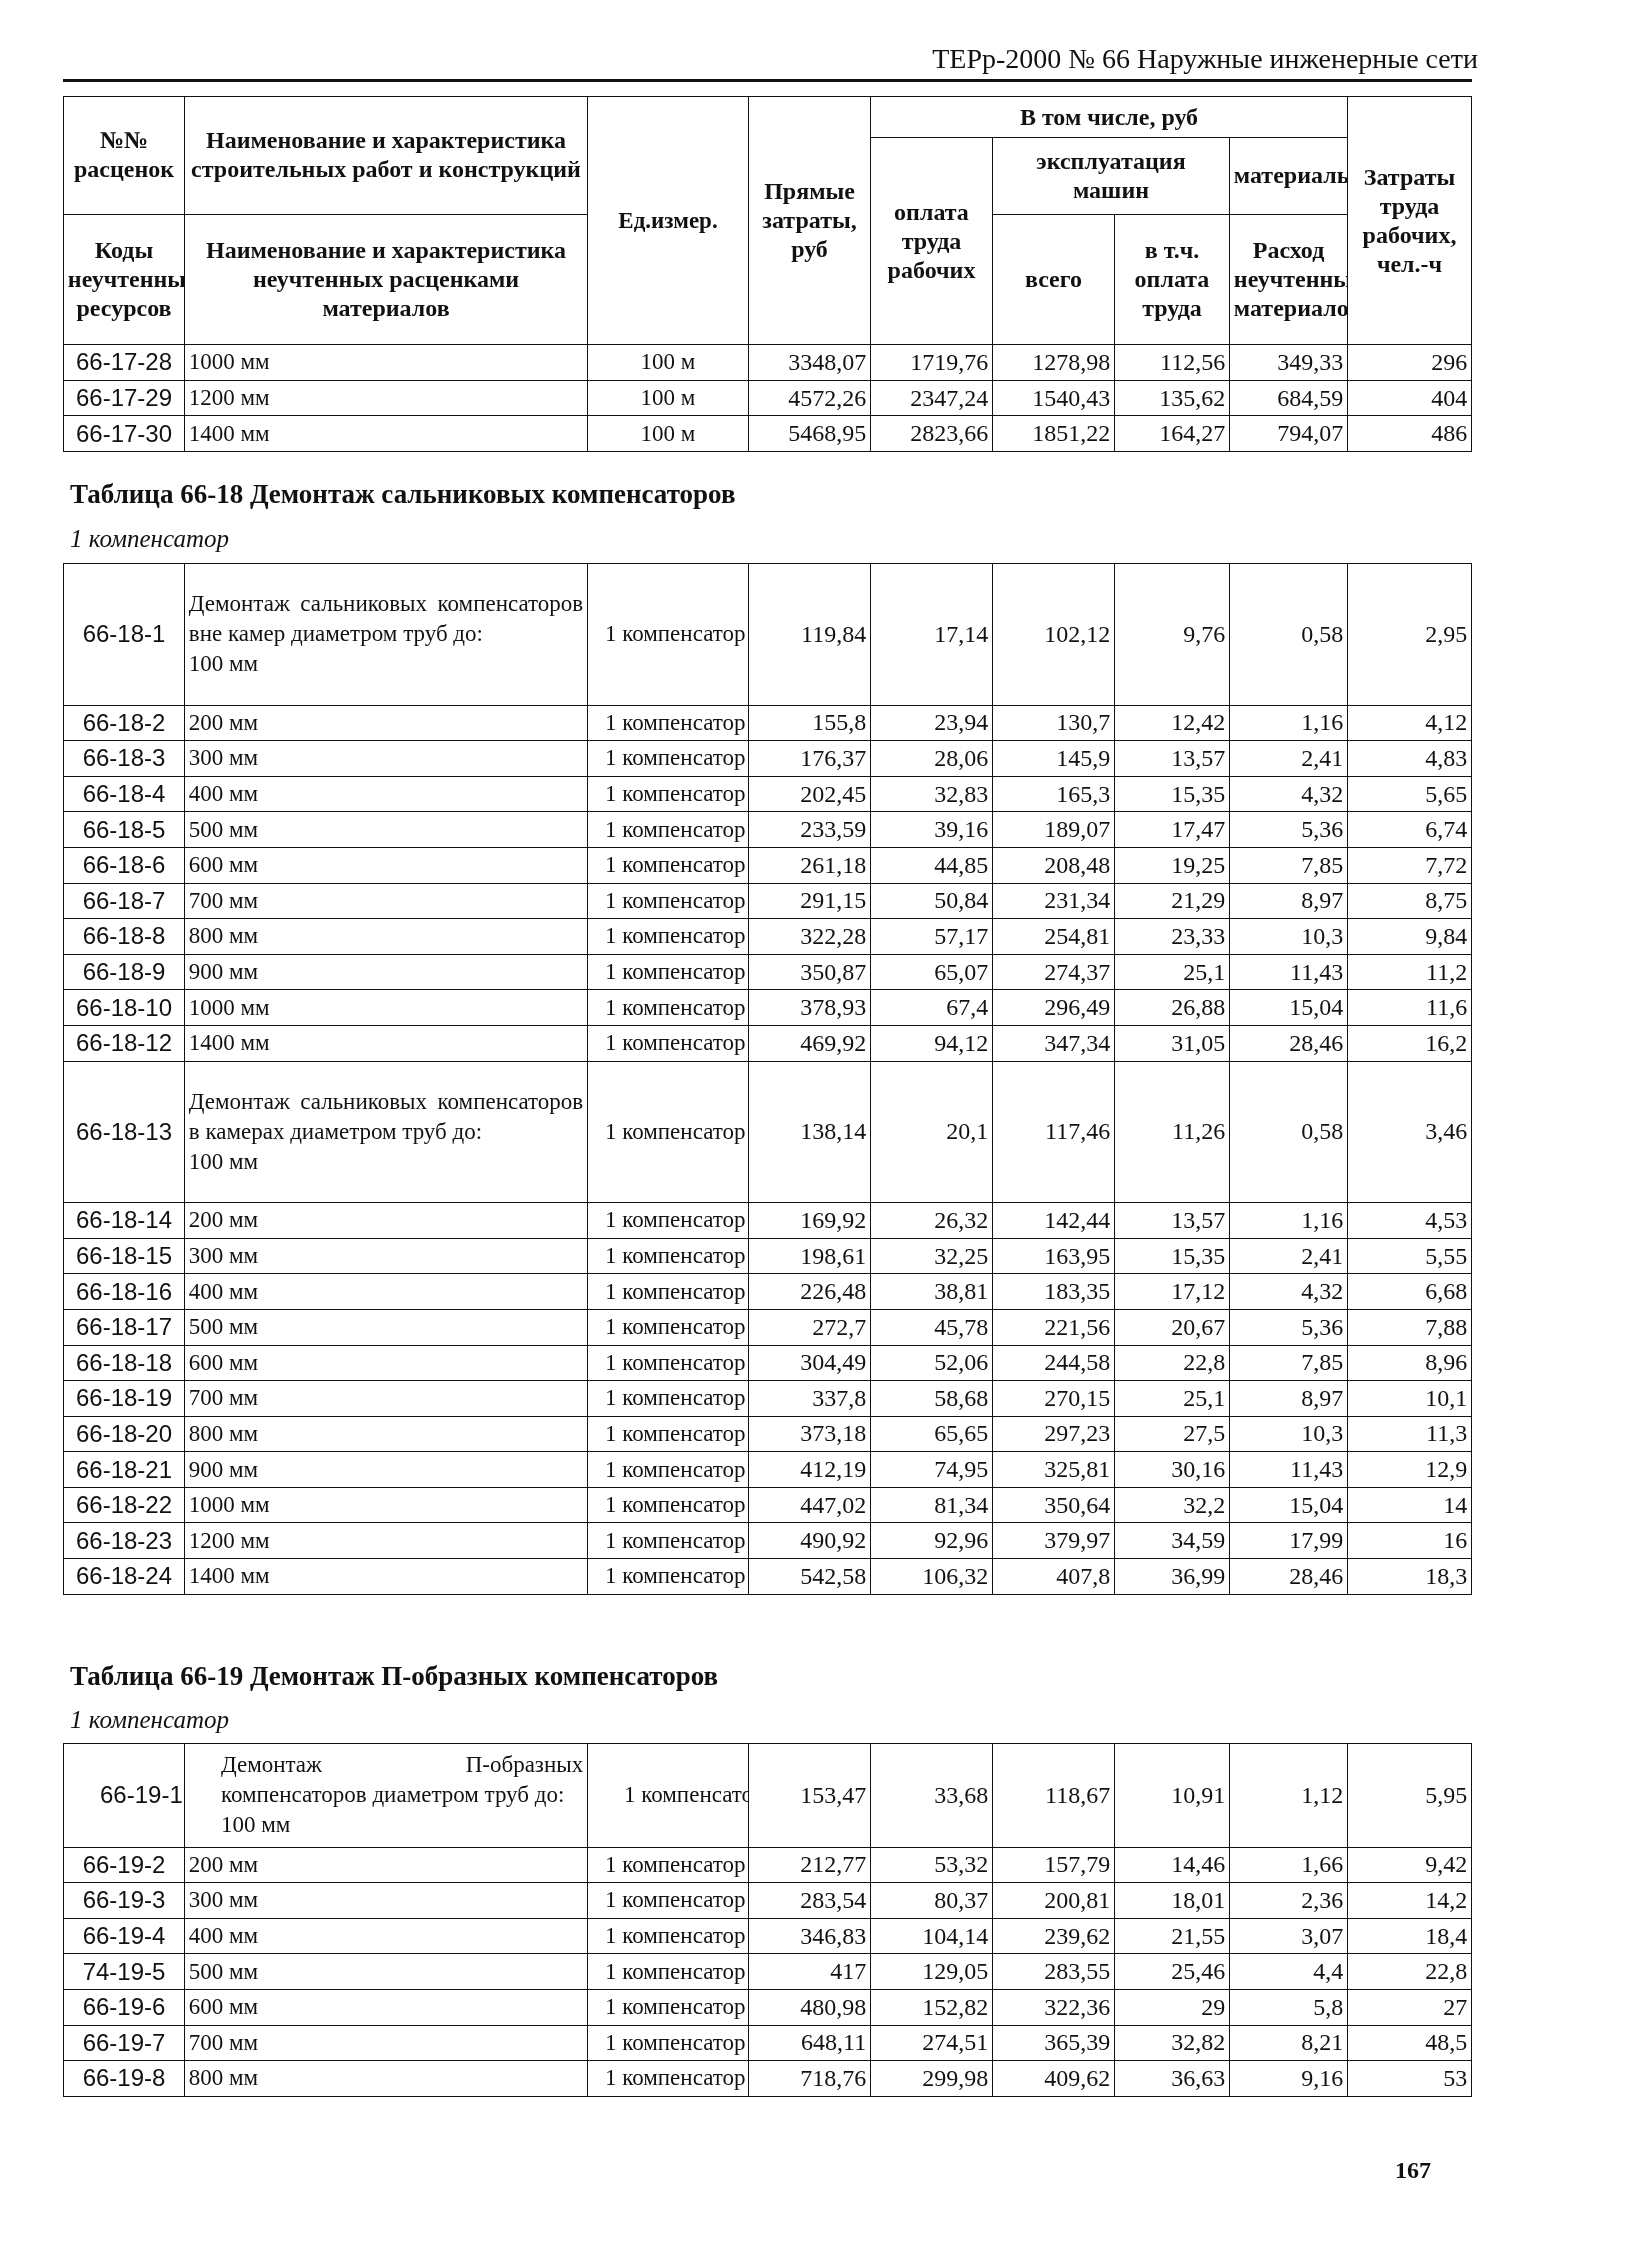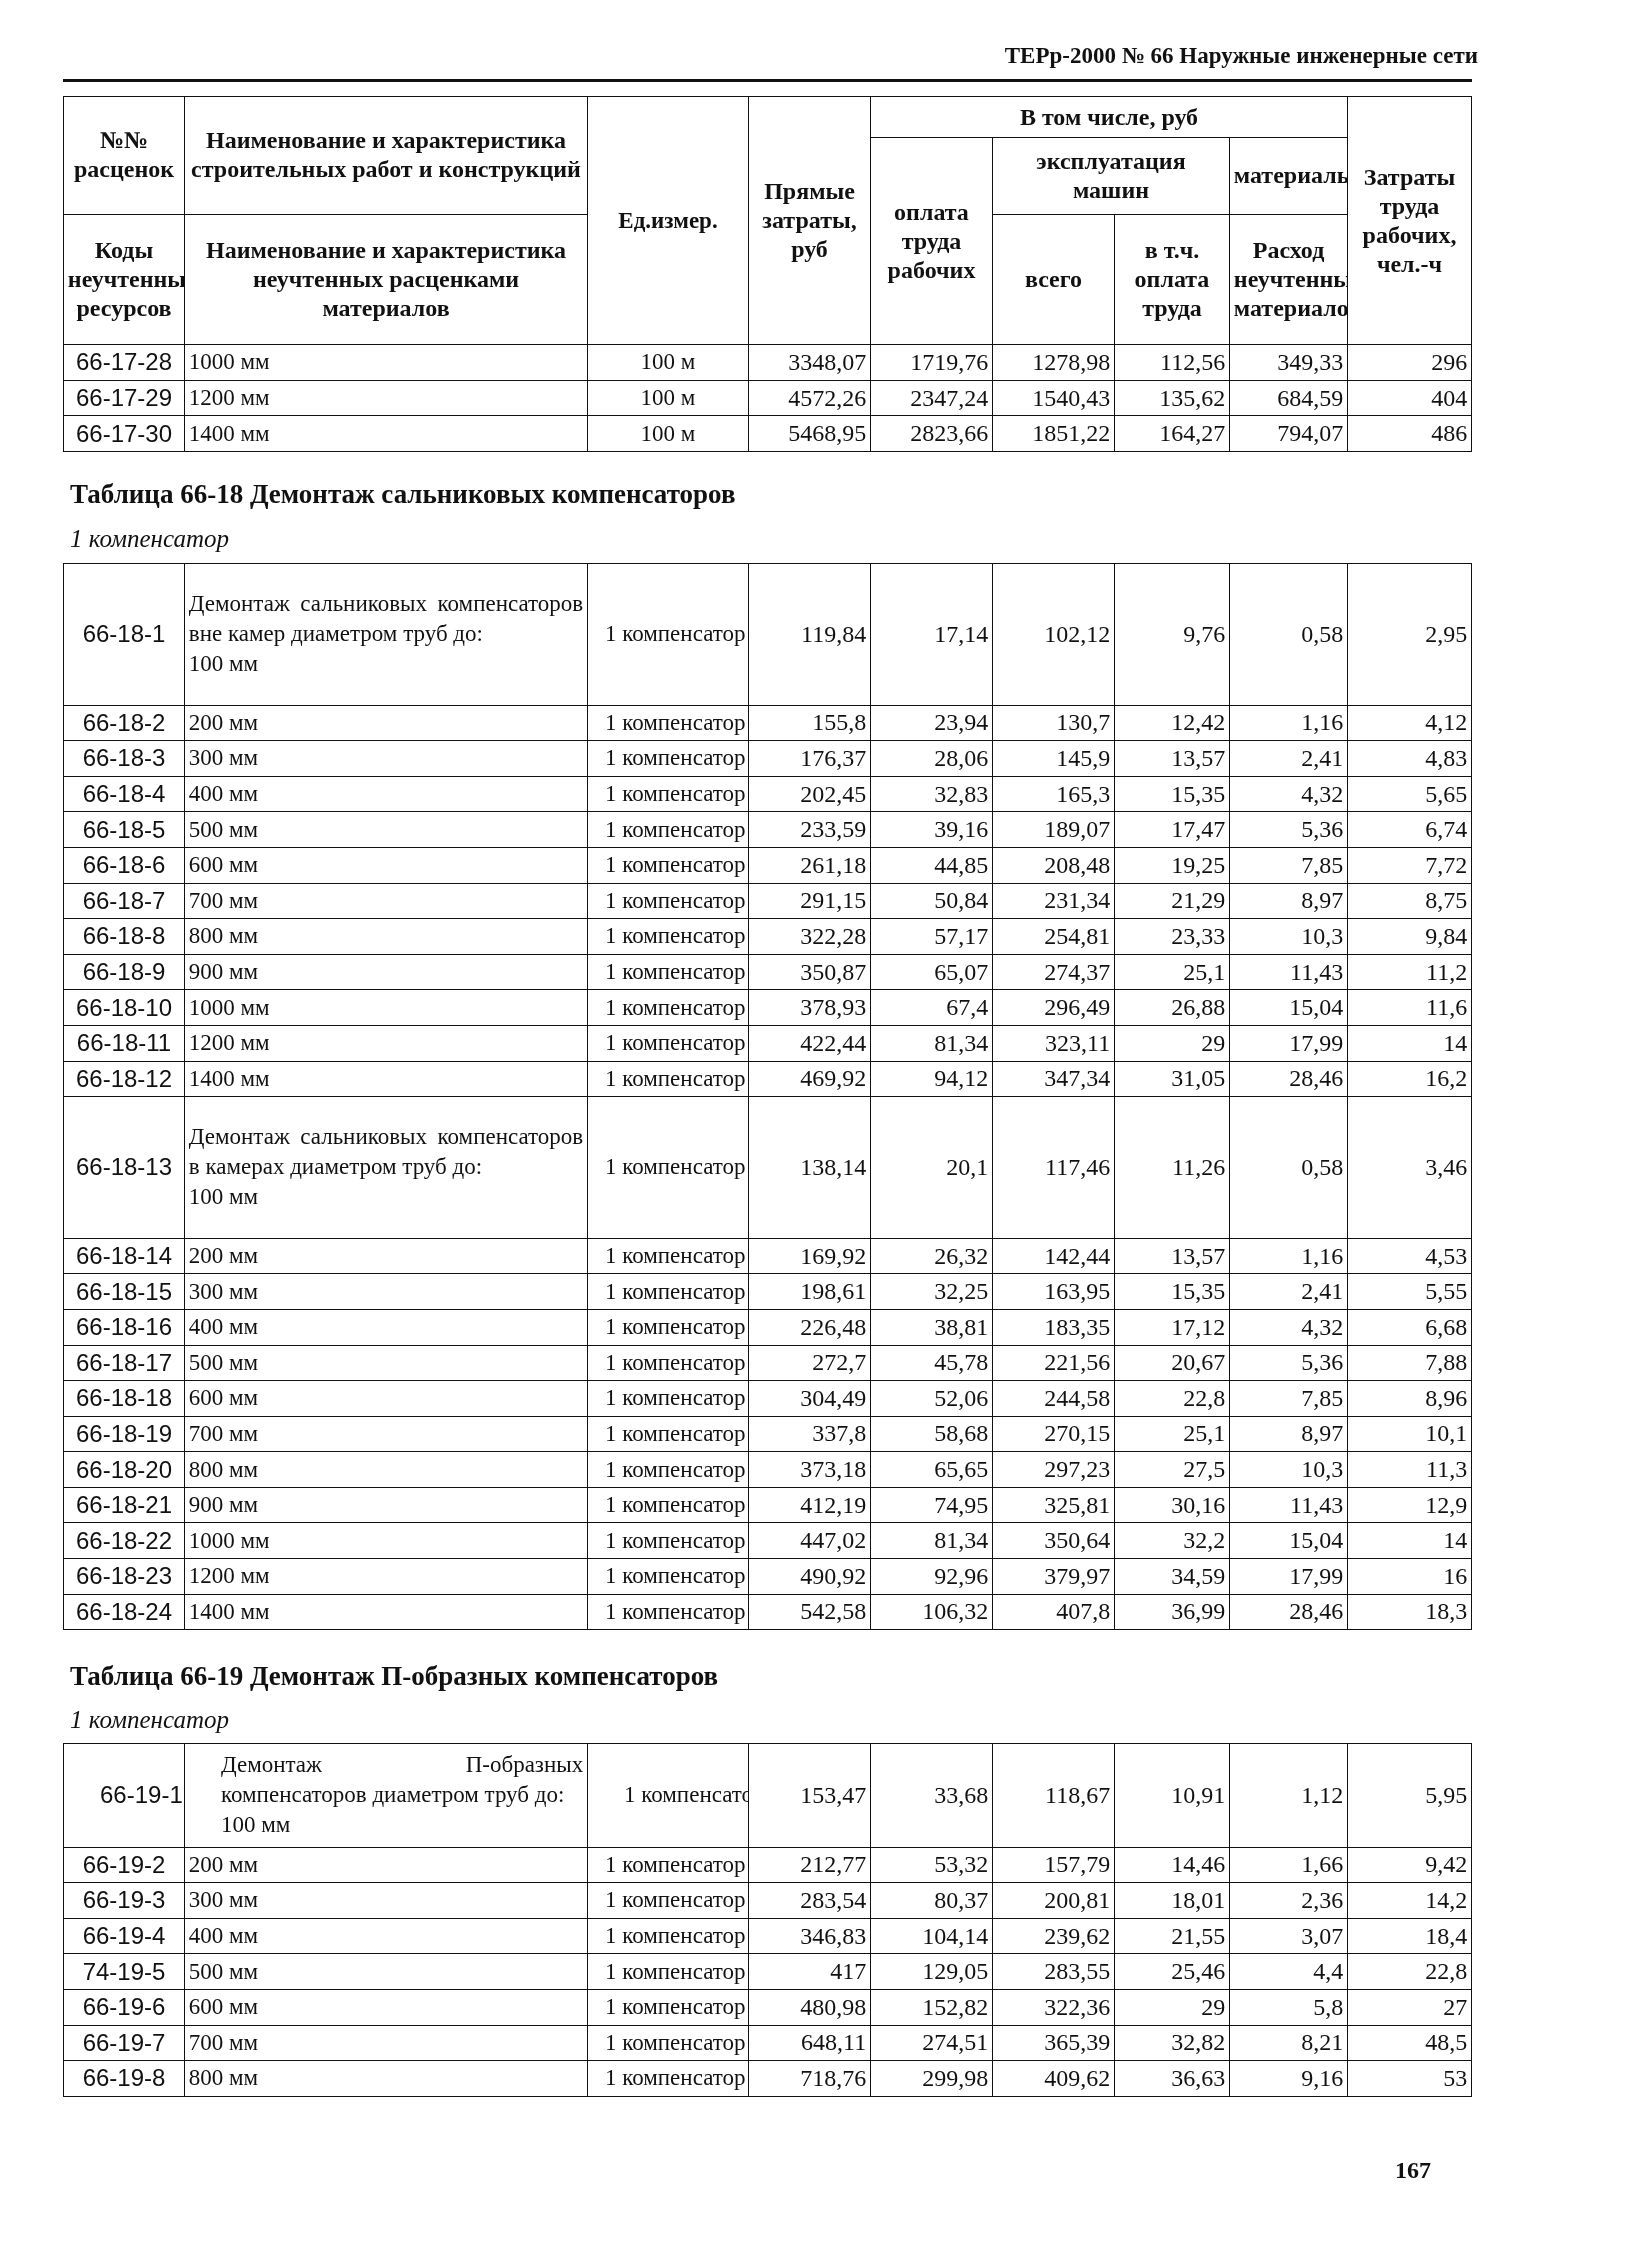--- a/index.html
+++ b/index.html
@@ -1,17 +1,17 @@
 <!DOCTYPE html>
 <html style="font-size:10px"><head>
 <meta charset="utf-8">
 <style>
   html, body { margin:0; padding:0; background:#fff; }
   body { width:1626px; height:2261px; position:relative; overflow:hidden; font-family:"Liberation Serif", serif; color:#111; }
-  .running-head { position:absolute; left:907px; top:43px; width:571px; text-align:right; font-weight:bold; font-size:23px; }
+  .running-head { position:absolute; left:907px; top:43px; width:571px; text-align:right; font-weight:normal; font-size:28px; }
   .head-rule { position:absolute; left:63px; top:79px; width:1409px; height:2.5px; background:#111; }
   table { position:absolute; left:63px; border-collapse:collapse; table-layout:fixed; width:1409px; }
   td, th { border:1.9px solid #111; padding:1.3px 3.8px; font-size:24px; vertical-align:middle; overflow:hidden; }
   th { font-weight:bold; text-align:center; line-height:29px; font-size:24px; }
   td.code { text-align:center; font-family:"Liberation Sans", sans-serif; font-size:24px; white-space:nowrap; padding:0 1.3px; }
   td.name { text-align:left; font-size:23px; white-space:nowrap; }
   td.name.multi { white-space:normal; text-align:justify; line-height:30px; }
   td.unit { text-align:right; font-size:23px; white-space:nowrap; padding:0 2.5px; }
   td.unit.c { text-align:center; }
   td.num { text-align:right; font-size:24px; white-space:nowrap; }
@@ -223,31 +223,20 @@
         <td class="name">1000 мм</td>
         <td class="unit">1 компенсатор</td>
         <td class="num">378,93</td>
         <td class="num">67,4</td>
         <td class="num">296,49</td>
         <td class="num">26,88</td>
         <td class="num">15,04</td>
         <td class="num">11,6</td>
       </tr>
       <tr class="row">
-        <td class="code">66-18-11</td>
-        <td class="name">1200 мм</td>
-        <td class="unit">1 компенсатор</td>
-        <td class="num">422,44</td>
-        <td class="num">81,34</td>
-        <td class="num">323,11</td>
-        <td class="num">29</td>
-        <td class="num">17,99</td>
-        <td class="num">14</td>
-      </tr>
-      <tr class="row">
         <td class="code">66-18-12</td>
         <td class="name">1400 мм</td>
         <td class="unit">1 компенсатор</td>
         <td class="num">469,92</td>
         <td class="num">94,12</td>
         <td class="num">347,34</td>
         <td class="num">31,05</td>
         <td class="num">28,46</td>
         <td class="num">16,2</td>
       </tr>

